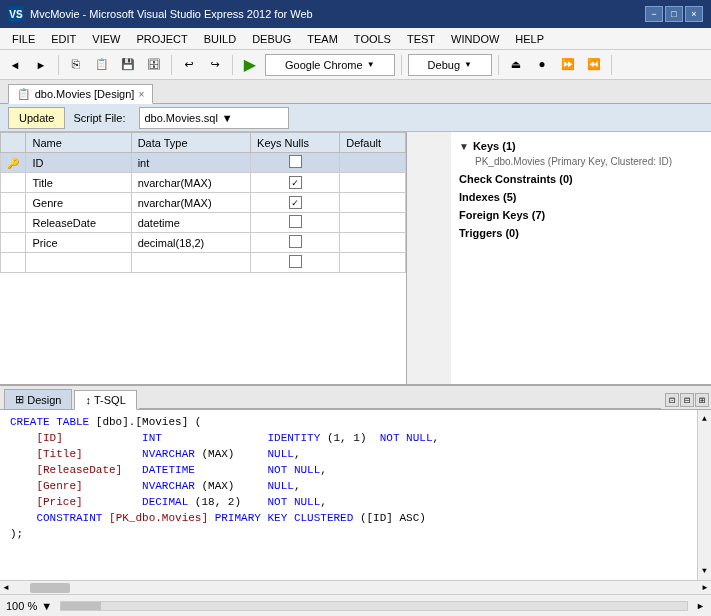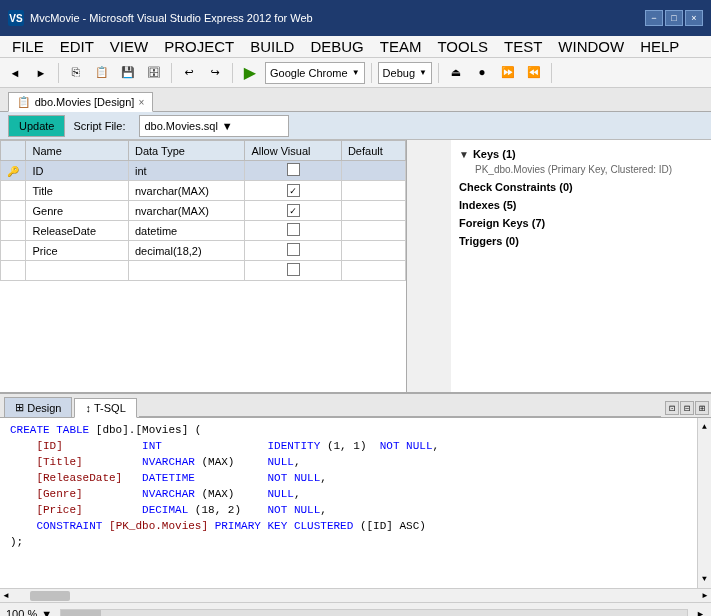--- a/index.html
+++ b/index.html
@@ -1,45 +1,45 @@
 <!DOCTYPE html>
 <html><head>
   <meta charset="utf-8">
   <style>
     * { margin: 0; padding: 0; box-sizing: border-box; }
     body { font-family: 'Segoe UI', Tahoma, sans-serif; font-size: 11px; background: #f0f0f0; width: 711px; height: 616px; overflow: hidden; }
 
     
-    #title-bar { background: #1e3a6e; color: #fff; height: 36px; display: flex; align-items: center; padding: 0 8px; justify-content: space-between; }
+    #title-bar { background: #1e3a6e; color: #fff; height: 28px; display: flex; align-items: center; padding: 0 8px; justify-content: space-between; }
     #title-bar .title-left { display: flex; align-items: center; gap: 6px; }
     #title-bar .title-text { font-size: 11px; }
     #title-bar .win-controls { display: flex; gap: 2px; }
     #title-bar .win-btn { width: 18px; height: 16px; background: #4a6fa5; border: 1px solid #7a9fd0; color: #fff; font-size: 9px; display: flex; align-items: center; justify-content: center; cursor: pointer; }
 
     
     #menu-bar { background: #f5f5f5; height: 22px; display: flex; align-items: center; border-bottom: 1px solid #ccc; padding: 0 4px; }
-    .menu-item { padding: 2px 8px; font-size: 15px; cursor: pointer; color: #000; }
+    .menu-item { padding: 2px 8px; font-size: 11px; cursor: pointer; color: #000; }
 
     
     #toolbar { background: #f5f5f5; height: 30px; border-bottom: 1px solid #ccc; display: flex; align-items: center; padding: 0 4px; gap: 4px; }
     .tb-btn { height: 22px; min-width: 22px; background: #f5f5f5; border: 1px solid transparent; cursor: pointer; display: flex; align-items: center; justify-content: center; font-size: 11px; }
     .tb-sep { width: 1px; height: 20px; background: #ccc; margin: 0 2px; }
-    .tb-dropdown { height: 22px; background: #fff; border: 1px solid #aaa; font-size: 11px; padding: 0 4px; display: flex; align-items: center; gap: 4px; cursor: pointer; }
+    .tb-dropdown { height: 22px; background: #fff; border: 1px solid #aaa; font-size: 11px; padding: 0 19px; display: flex; align-items: center; gap: 4px; cursor: pointer; }
     .tb-dropdown .arrow { font-size: 8px; }
     .green-btn { color: #2a8a00; font-size: 16px; }
 
     
     #tab-bar { background: #e8e8e8; height: 24px; display: flex; align-items: flex-end; border-bottom: 1px solid #aaa; padding-left: 8px; }
     .tab { height: 20px; padding: 0 8px; background: #cdd8e8; border: 1px solid #aaa; border-bottom: none; font-size: 11px; display: flex; align-items: center; gap: 4px; cursor: pointer; color: #000; }
     .tab.active { background: #fff; border-bottom: 1px solid #fff; margin-bottom: -1px; z-index: 1; }
     .tab .close-x { font-size: 10px; color: #666; cursor: pointer; }
 
     
     #update-bar { background: #dce6f0; height: 28px; display: flex; align-items: center; padding: 0 8px; gap: 8px; border-bottom: 1px solid #bbb; }
-    #update-bar .update-btn { height: 22px; padding: 0 10px; background: #14b8a6; border: 1px solid #aaa; cursor: pointer; font-size: 11px; }
+    #update-bar .update-btn { height: 22px; padding: 0 10px; background: #fef9c3; border: 1px solid #aaa; cursor: pointer; font-size: 11px; }
     #update-bar .script-label { font-size: 11px; }
     #update-bar .script-dropdown { height: 22px; background: #fff; border: 1px solid #aaa; font-size: 11px; padding: 0 4px; display: flex; align-items: center; gap: 4px; min-width: 150px; margin-left: 6px; }
     #col-table { width: 100%; border-collapse: collapse; }
     #col-table th { background: #dce6f0; border: 1px solid #bbb; padding: 2px 6px; font-size: 11px; font-weight: normal; text-align: left; height: 20px; }
     #col-table td { border: 1px solid #ccc; padding: 2px 6px; font-size: 11px; height: 20px; }
     #col-table tr.selected td { background: #cdd8e8; }
     .key-icon { color: #c0a000; font-size: 10px; }
     .checkbox-cell { text-align: center; }
     .cb-check { width: 13px; height: 13px; border: 1px solid #777; background: #fff; display: inline-flex; align-items: center; justify-content: center; font-size: 9px; }
     .cb-checked::after { content: '✓'; }
@@ -155,21 +155,21 @@
 
   <div id="design-area" style="flex:1; min-height:0; display:flex;gap:44px;">
 
     <div id="table-area" style="flex:1; overflow:hidden; background:#fff; border-right:1px solid #aaa;">
       <table id="col-table">
         <thead>
           <tr>
             <th style="width:20px;"></th>
             <th>Name</th>
             <th>Data Type</th>
-            <th>Allow Visual</th>
+            <th>Keys Nulls</th>
             <th>Default</th>
           </tr>
         </thead>
         <tbody id="col-table-body">
 
           <tr class="selected">
             <td><span class="key-icon">🔑</span></td>
             <td>ID</td>
             <td>int</td>
             <td class="checkbox-cell"><div class="cb-check"></div></td>

